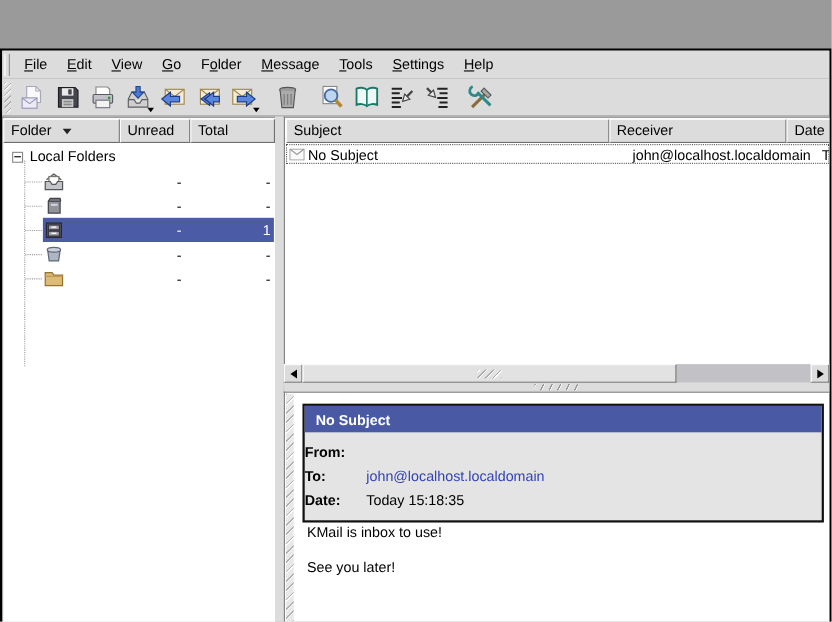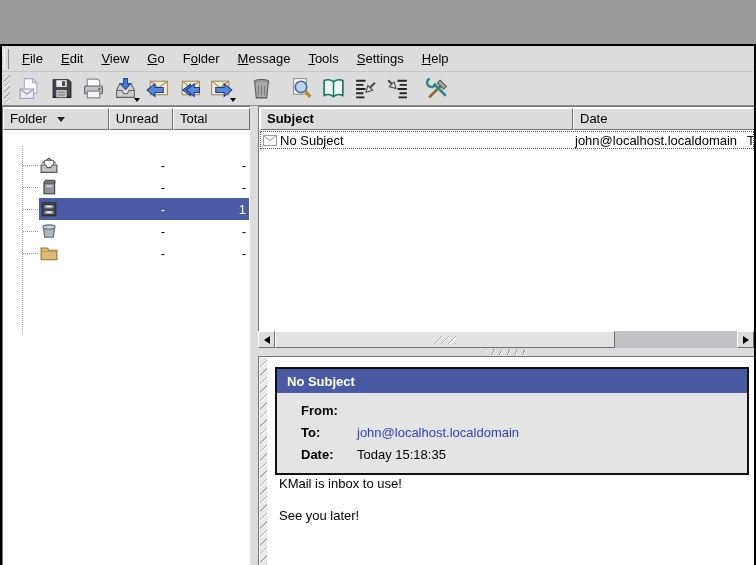--- a/index.html
+++ b/index.html
@@ -72,21 +72,21 @@
   .h-splitter { position:absolute; left:256px; top:242px; width:496px; height:8px; background:#dcdcdc; }
   .h-splitter .grip { position:absolute; left:50%; top:1px; width:40px; height:6px; margin-left:-20px;
     background:repeating-linear-gradient(115deg,#9a9a9a 0 1px,#f4f4f4 1px 2px,transparent 2px 7px); }
 
   
   .read-pane { position:absolute; left:256px; top:250px; width:496px; height:220px; background:#fff; border-left:1px solid #777; border-top:1px solid #777; }
   .pane-handle { position:absolute; left:1px; top:1px; width:7px; bottom:0; background:#e8e8e8;
     background-image:repeating-linear-gradient(135deg,#b0b0b0 0 1px,#fafafa 1px 2px,transparent 2px 6px); }
   .hdr-box { position:absolute; left:16px; top:10px; width:474px; border:2px solid #111; background:#e4e4e4; }
   .hdr-title { height:24px; background:#4a59a3; color:#fff; font-weight:bold; display:flex; align-items:center; padding:0 10px; }
-  .hdr-fields { padding:6px 10px 8px 24px; }
+  .hdr-fields { padding:6px 10px 8px 0; }
   .hdr-row { display:flex; height:22px; align-items:center; }
   .hdr-label { width:56px; font-weight:bold; flex:0 0 auto; }
   .hdr-value {}
   .link { color:#3243b8; }
   .body-text { position:absolute; left:20px; top:119px; right:10px; }
   .body-line { height:16px; line-height:16px; white-space:pre; }
 
   
   .statusbar { position:absolute; left:0; top:530px; width:752px; height:31px; background:#dcdcdc; border-top:2px solid #a0a0a0; }
   .sb-sect { position:absolute; top:3px; height:24px; background:#dcdcdc; border:1px solid; border-color:#909090 #fdfdfd #fdfdfd #909090; display:flex; align-items:center; padding:0 8px; }
@@ -245,20 +245,24 @@
           <span>Unread</span>
         </div>
         <div class="hdr-cell" style="width:82px;">
           <span>Total</span>
         </div>
       </div>
 
       <div class="tree">
         <div class="tree-vline" style="top:16px; height:187px;"></div>
 
+        <div class="trow" style="top:2px;">
+          <span class="expander"></span>
+          <span class="root-label">Local Folders</span>
+        </div>
 
         <div class="trow" style="top:24px;">
           <span class="tree-stub"></span>
           <span class="fitem">
             <svg class="ficon" viewBox="0 0 16 16">
               <path d="M2 6.5L8 2l6 4.5" fill="#d8d8d8" stroke="#555"></path>
               <rect x="4" y="4" width="8" height="7" fill="#fff" stroke="#777"></rect>
               <path d="M1 8h4l1.5 2.3h3L11 8h4v6.5H1z" fill="#c4c4cc" stroke="#555"></path>
             </svg>
             <span class="fname">inbox</span>
@@ -322,22 +326,25 @@
             <span class="fcell-total">-</span>
           </span>
         </div>
       </div>
     </div>
 
     <div class="v-splitter"></div>
 
     <div class="msg-list">
       <div class="col-hdr msg-hdr">
-        <div class="hdr-cell" style="width:313px;font-weight:bold;">
+        <div class="hdr-cell" style="width:313px;">
           <span>Subject</span>
+        </div>
+        <div class="hdr-cell" style="width:172px;">
+          <span>Receiver</span>
         </div>
         <div class="hdr-cell" style="flex:1 1 auto;">
           <span>Date</span>
         </div>
       </div>
 
       <div class="mrow">
         <span class="mcell mc-subject">
           <svg viewBox="0 0 14 11">
             <rect x="0.5" y="0.5" width="13" height="10" fill="#fafafa" stroke="#999"></rect>

